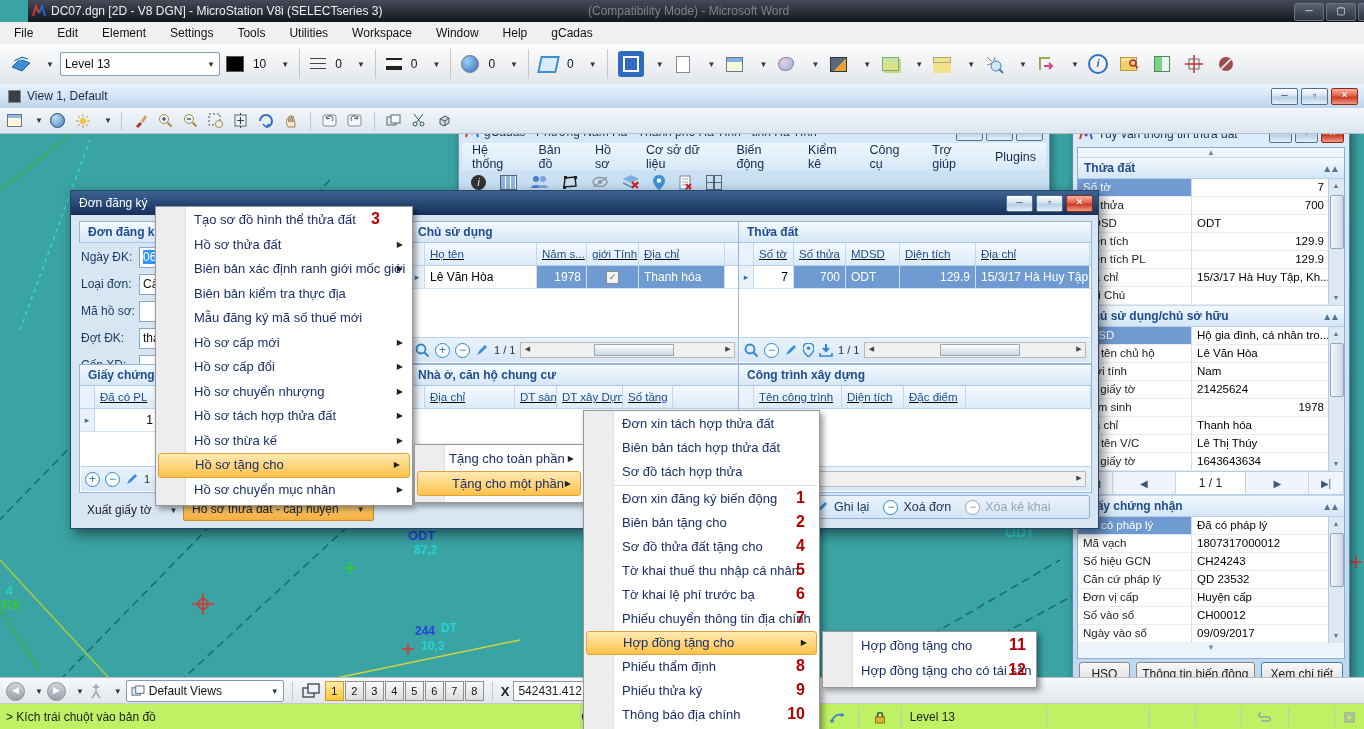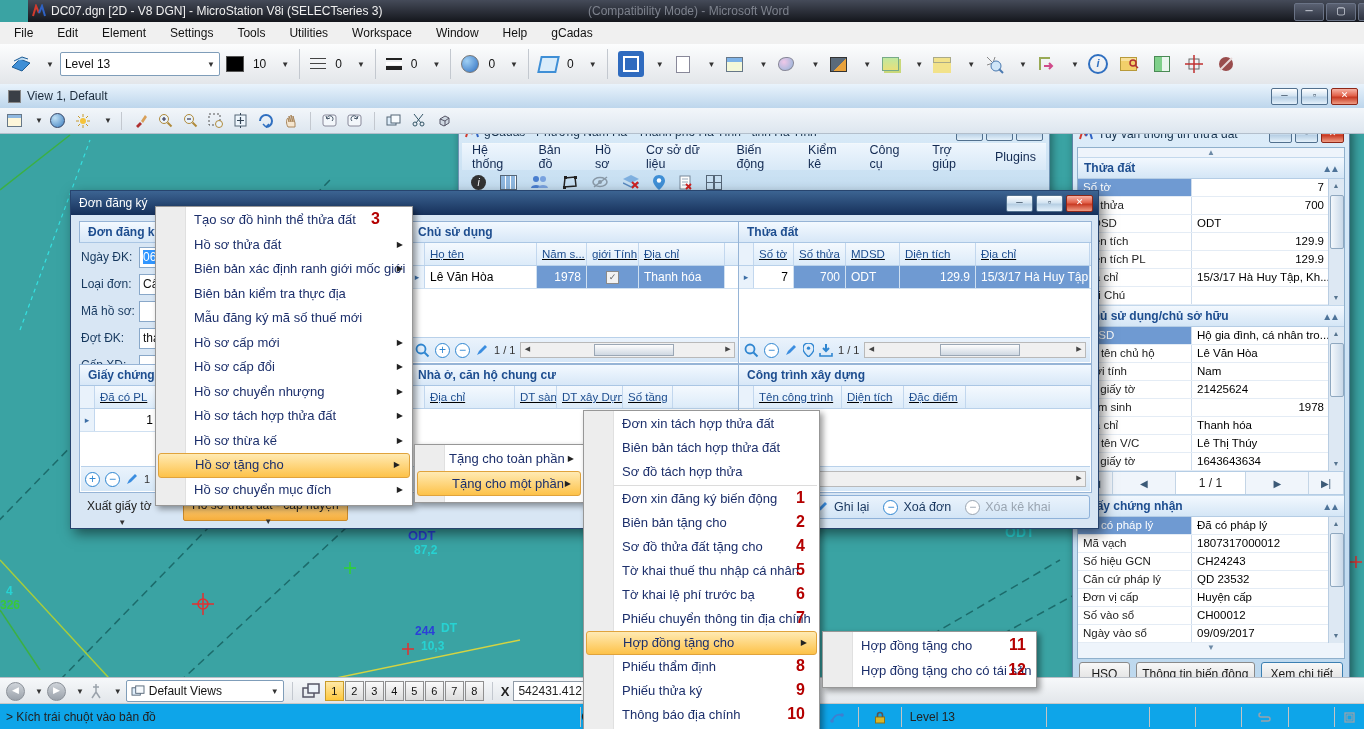--- a/index.html
+++ b/index.html
@@ -118,21 +118,21 @@
   .cico{width:15px;height:15px;border:1.5px solid #2f86d1;border-radius:50%;color:#2f86d1;
     font-size:12px;line-height:12px;text-align:center;box-sizing:border-box;background:#fff;}
   .hscroll{flex:1;height:14px;background:#f0f0f0;border:1px solid #b9b9b9;position:relative;}
   .hthumb{position:absolute;top:1px;height:10px;width:78px;left:34%;border:1px solid #9aa7b5;
     background:linear-gradient(#fdfdfd,#cfd8e2);}
   .harr{position:absolute;top:0;width:12px;height:12px;font-size:7px;color:#444;text-align:center;line-height:12px;}
   .fieldrow{position:absolute;display:flex;align-items:center;font-size:12px;color:#16385e;height:20px;}
   .finput{position:absolute;left:58px;width:122px;height:19px;background:#fff;border:1px solid #89a8c9;
     font-size:12px;line-height:19px;padding-left:3px;color:#111;overflow:hidden;white-space:nowrap;}
   .selval{background:#3196ff;color:#fff;}
-  .obtn{height:22px;display:flex;align-items:center;gap:5px;padding:0 8px;font-size:12px;color:#222;flex-direction:column;}
+  .obtn{height:22px;display:flex;align-items:center;gap:12px;padding:0 8px;font-size:12px;color:#222;}
   .obtn.orange{background:linear-gradient(#fddc9a,#f6ae3c);border:1px solid #c98a2e;border-radius:2px;color:#222;}
   .actstrip{position:absolute;border:1px solid #8fb2d9;border-radius:3px;
     background:linear-gradient(#eaf3fc,#d3e5f6);display:flex;align-items:center;gap:14px;padding:0 10px;}
   .act{display:flex;align-items:center;gap:5px;font-size:12.5px;color:#17355d;}
   .act.dis{color:#9aa5b1;}
   .act.dis .cico{border-color:#9aa5b1;color:#9aa5b1;}
 
   
   .menu{position:absolute;border:1px solid #979797;box-shadow:3px 3px 6px rgba(0,0,0,.4);
     background:linear-gradient(90deg,#ededed 0,#ededed 29px,#e0e0e0 29px,#e0e0e0 30px,#fff 30px);
@@ -161,21 +161,21 @@
     background:linear-gradient(#f6f8fa,#e2e6ea);border-top:1px solid #b9bec6;
     display:flex;align-items:center;padding-left:6px;gap:4px;font-size:12px;color:#222;}
   .roundbtn{width:17px;height:17px;border-radius:50%;background:linear-gradient(#cfd4da,#9aa1aa);
     border:1px solid #8a9098;color:#fff;font-size:9px;line-height:15px;text-align:center;}
   .vnum{width:17px;height:18px;border:1px solid #8f8f8f;background:linear-gradient(#fafafa,#dcdcdc);
     font-size:11px;text-align:center;line-height:18px;color:#111;}
   .vnum.on{background:linear-gradient(#ffe9a8,#ffc83d);border-color:#c89b2a;}
   .coordbox{width:150px;height:18px;background:#fff;border:1px solid #8f9aa6;font-size:12px;
     line-height:18px;padding-left:4px;color:#222;}
   .statusbar{position:absolute;left:0;top:703px;width:1364px;height:26px;z-index:5;
-    background:#0ea5e9;border-top:1px solid #c8c8c8;display:flex;align-items:center;
+    background:#bef264;border-top:1px solid #c8c8c8;display:flex;align-items:center;
     font-size:12px;color:#222;}
   .sseg{height:20px;border-right:1px solid #c4c4c4;display:flex;align-items:center;padding:0 8px;}
 
   
   .mlabel{position:absolute;font-size:12px;font-weight:bold;white-space:nowrap;z-index:1;}
 
   .micon{width:14px;height:14px;display:inline-block;}
 </style>
 </head>
 <body>
@@ -906,21 +906,21 @@
       <div class="mi"><span class="mi-t">Hồ sơ thửa đất</span><span class="mi-a">▶</span></div>
       <div class="mi"><span class="mi-t">Biên bản xác định ranh giới mốc giới</span><span class="mi-a">▶</span></div>
       <div class="mi"><span class="mi-t">Biên bản kiểm tra thực địa</span></div>
       <div class="mi"><span class="mi-t">Mẫu đăng ký mã số thuế mới</span></div>
       <div class="mi"><span class="mi-t">Hồ sơ cấp mới</span><span class="mi-a">▶</span></div>
       <div class="mi"><span class="mi-t">Hồ sơ cấp đổi</span><span class="mi-a">▶</span></div>
       <div class="mi"><span class="mi-t">Hồ sơ chuyển nhượng</span><span class="mi-a">▶</span></div>
       <div class="mi"><span class="mi-t">Hồ sơ tách hợp thửa đất</span><span class="mi-a">▶</span></div>
       <div class="mi"><span class="mi-t">Hồ sơ thừa kế</span><span class="mi-a">▶</span></div>
       <div class="mi hl"><span class="mi-t">Hồ sơ tặng cho</span><span class="mi-a">▶</span></div>
-      <div class="mi"><span class="mi-t">Hồ sơ chuyển mục đích</span><span class="mi-a">▶</span></div>
+      <div class="mi"><span class="mi-t">Hồ sơ chuyển mục nhân</span><span class="mi-a">▶</span></div>
     </div>
   <div class="menu" id="menu-l2">
       <div class="mi"><span class="mi-t">Tặng cho toàn phần</span><span class="mi-a">▶</span></div>
       <div class="mi hl"><span class="mi-t">Tặng cho một phần</span><span class="mi-a">▶</span></div>
     </div>
   <div class="menu" id="menu-l3">
       <div class="mi"><span class="mi-t">Đơn xin tách hợp thửa đất</span></div>
       <div class="mi"><span class="mi-t">Biên bản tách hợp thửa đất</span></div>
       <div class="mi"><span class="mi-t">Sơ đồ tách hợp thửa</span></div>
       <div class="msep"></div>

